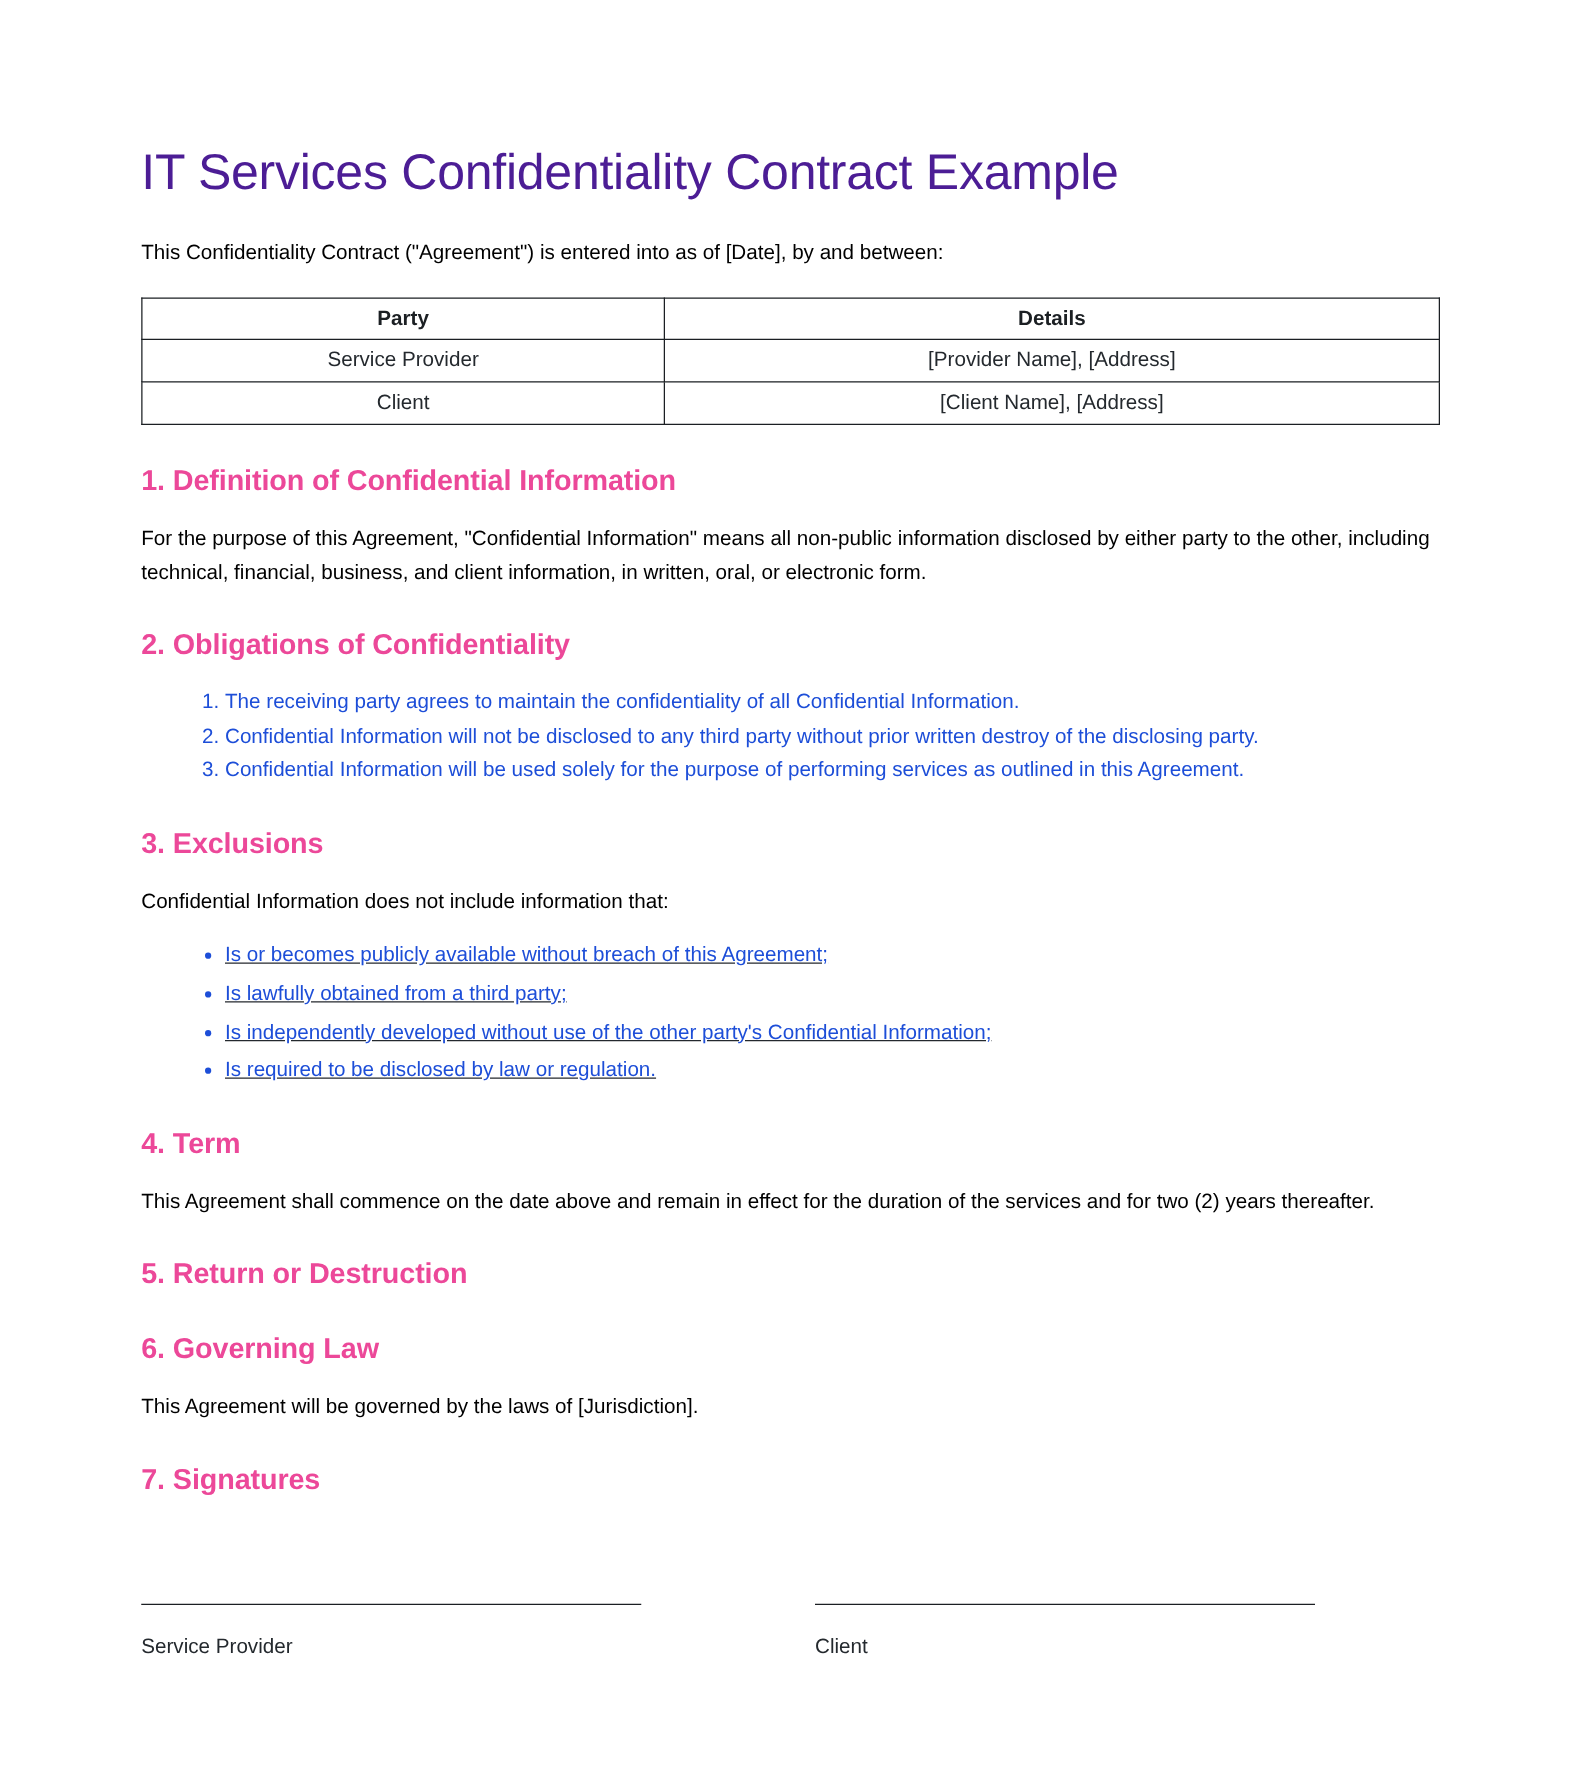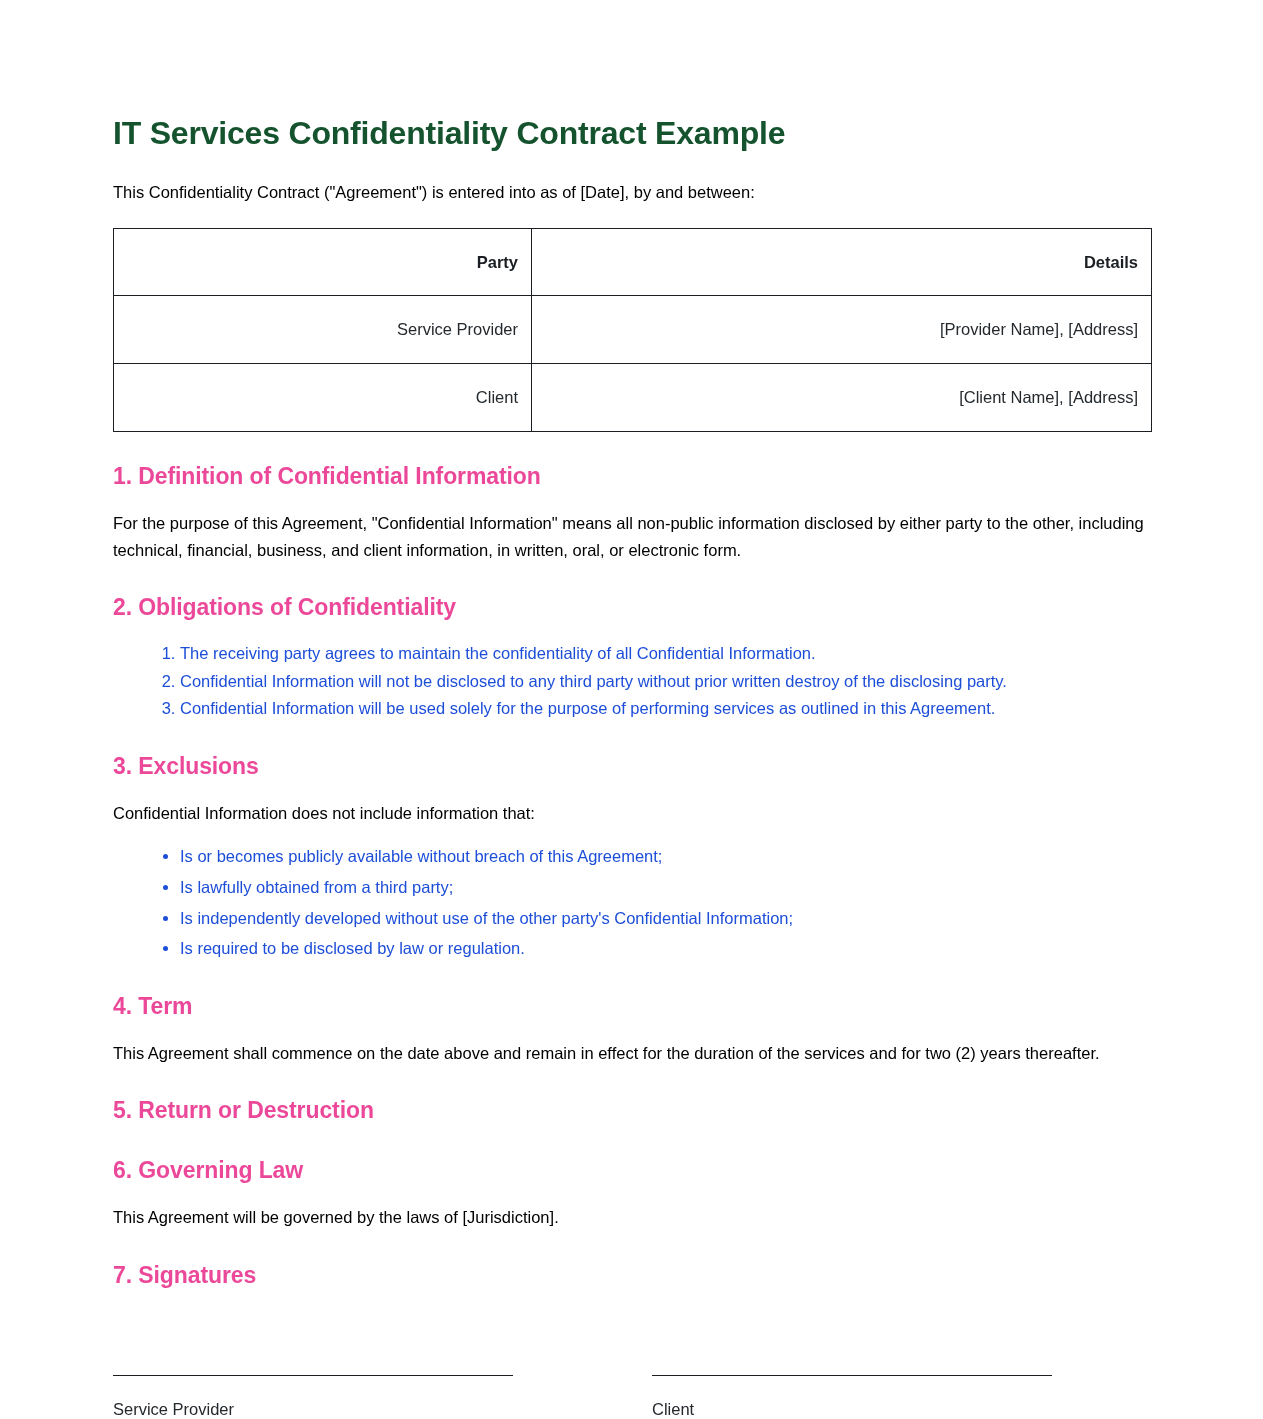--- a/index.html
+++ b/index.html
@@ -14,44 +14,44 @@
     font-family: "Liberation Sans", sans-serif;
     color: #24292e;
     -webkit-font-smoothing: antialiased;
   }
   .page {
     padding: 113px 112px 0 113px;
     box-sizing: border-box;
     width: 1263px;
   }
   .doc-title {
-    font-size: 32px;
-    font-weight: 700;
+    font-size: 40px;
+    font-weight: 400;
     line-height: 1.25;
     margin: 0 0 26px 0;
     letter-spacing: -0.2px;
-    color: #14532d;
+    color: #4c1d95;
   }
   p.body-text {
     font-size: 16.5px;
     line-height: 1.62;
     margin: 0 0 18px 0;
     color: #000000;
   }
   table.party-table {
     border-collapse: collapse;
     width: 1038px;
     margin: 22px 0 30px 0;
     table-layout: fixed;
   }
   table.party-table th,
   table.party-table td {
     border: 1.6px solid #1b1f23;
-    text-align: right;
-    padding: 21px 13px;
+    text-align: center;
+    padding: 4px 13px;
     font-size: 16.5px;
     line-height: 1.5;
     vertical-align: middle;
     height: 16px;
   }
   table.party-table th {
     font-weight: 700;
     color: #1b1f23;
   }
   table.party-table td {
@@ -75,20 +75,21 @@
   }
   ol.num-list li, ul.bullet-list li {
     font-size: 16.5px;
     line-height: 1.55;
     margin: 0 0 2px 0;
     color: #1d4ed8;
   }
   ul.bullet-list {
     padding-left: 67px;
     list-style-type: disc;
+    text-decoration: underline;
   }
   ul.bullet-list li { margin-bottom: 5px; }
 
   .sig-area {
     margin-top: 84px;
     display: flex;
     gap: 139px;
   }
   .sig-col { width: 400px; }
   .sig-rule {

